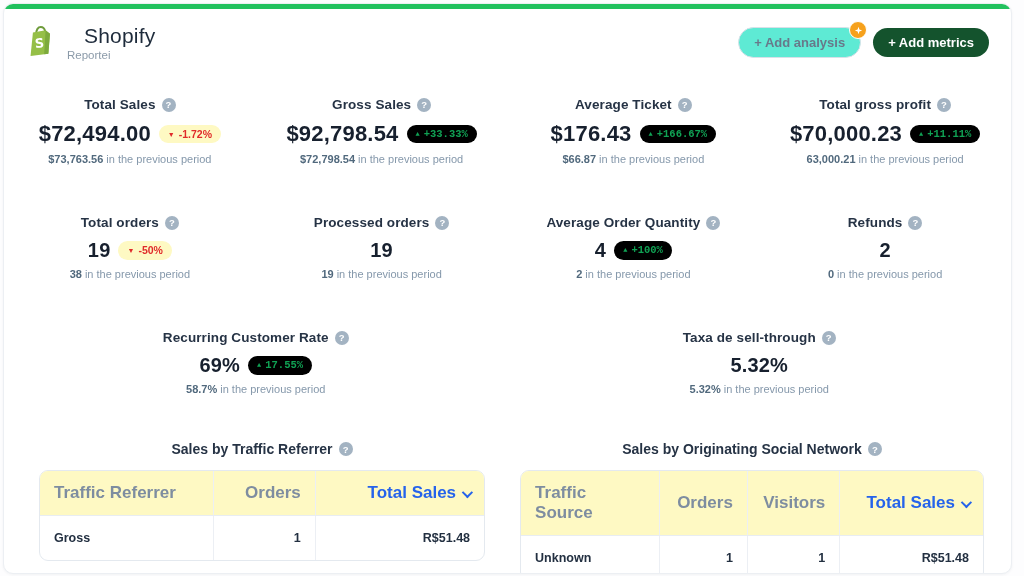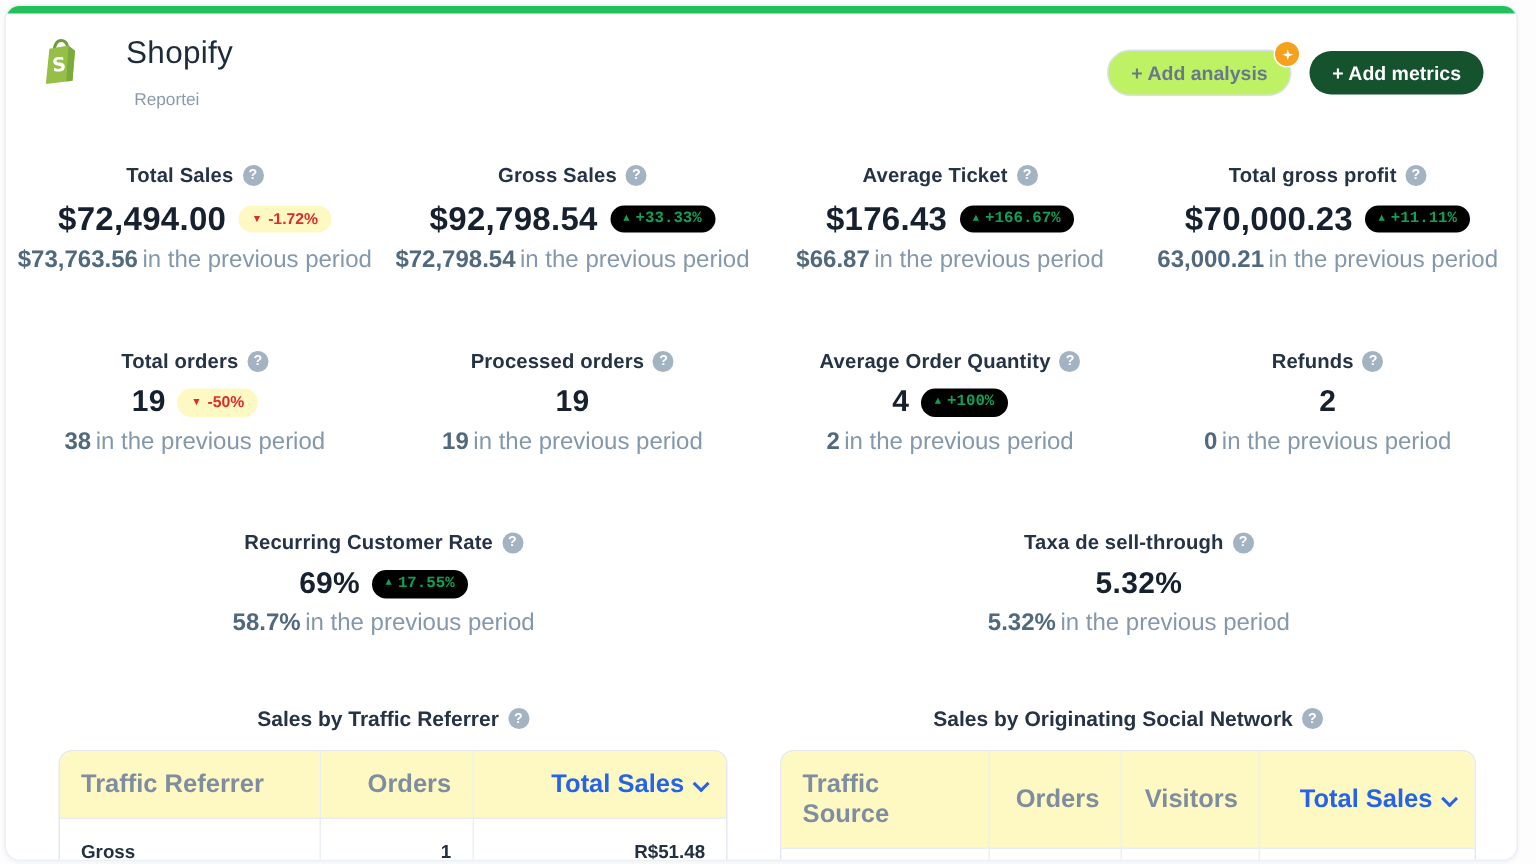--- a/index.html
+++ b/index.html
@@ -5,25 +5,25 @@
   html,body{margin:0;padding:0;width:1024px;height:576px;background:#fdfdfe;
     font-family:"Liberation Sans","DejaVu Sans",sans-serif;overflow:hidden;}
   .card{position:absolute;left:3px;top:3px;right:12px;bottom:2px;background:#fff;
     border:1px solid #eceff3;border-radius:10px;box-shadow:0 1px 3px rgba(20,40,60,.05);overflow:hidden;}
   .topbar{height:5px;background:#22c15e;}
   
   .header{display:flex;align-items:center;padding:15px 22px 0 22px;}
   .brand{display:flex;align-items:flex-start;gap:11px;}
   .brand-logo{width:30px;height:33px;margin-top:1px;}
   .brand-title{font-size:21px;font-weight:400;color:#1e2b3b;letter-spacing:.2px;margin-left:17px;}
-  .brand-sub{font-size:11.5px;color:#8b9aa9;margin-top:13px;text-align:center;}
+  .brand-sub{font-size:11.5px;color:#8b9aa9;margin-top:1px;}
   .actions{margin-left:auto;display:flex;align-items:center;gap:12px;}
   .btn{border-radius:17px;font-size:13px;font-weight:700;padding:8px 15px;cursor:pointer;
     display:inline-flex;align-items:center;line-height:1;border:none;}
-  .btn-outline{position:relative;background:#bef264;border:1px solid #d9e0e8;color:#68798a;justify-content:center;}
+  .btn-outline{position:relative;background:#5eead4;border:1px solid #d9e0e8;color:#68798a;justify-content:center;}
   .btn-primary{background:#14532d;color:#fff;}
   .sparkle-badge{position:absolute;top:-7px;right:-7px;width:16px;height:16px;border-radius:50%;
     background:#f6a11c;display:flex;align-items:center;justify-content:center;border:1.5px solid #fff;}
   .sparkle-badge svg{width:9px;height:9px;fill:#fff;}
   
   .metrics{display:grid;text-align:center;}
   .metrics-4{grid-template-columns:repeat(4,1fr);margin-top:36px;}
   .metrics-4b{grid-template-columns:repeat(4,1fr);margin-top:50px;}
   .metrics-2{grid-template-columns:repeat(2,1fr);margin-top:50px;}
   .metric-label{font-size:13.5px;font-weight:700;color:#263345;display:flex;
@@ -34,21 +34,21 @@
   .metric-value-row{margin-top:9px;display:flex;align-items:center;justify-content:center;gap:8px;}
   .metric-value{font-size:22px;font-weight:700;color:#17202e;letter-spacing:.2px;}
   .metrics-4b .metric-value,.metrics-2 .metric-value{font-size:20px;}
   .badge{display:inline-flex;align-items:center;gap:4px;font-size:10.5px;font-weight:700;
     border-radius:11px;padding:4px 9px;line-height:1;}
   .badge.up{background:#000000;color:#10a254;font-family:Liberation Mono, monospace;}
   .badge.down{background:#fef9c3;color:#e02b2b;}
   .badge .arrow{font-size:7px;line-height:1;}
   .badge.up .arrow::before{content:"▲";}
   .badge.down .arrow::before{content:"▼";}
-  .metric-sub{margin-top:6px;font-size:16px;color:#8598ab;}
+  .metric-sub{margin-top:6px;font-size:11px;color:#8598ab;}
   .metric-sub .prev{font-weight:700;color:#51697d;margin-right:3px;}
   
   .tables-row{display:grid;grid-template-columns:1fr 1.04fr;gap:35px;padding:0 27px 0 35px;margin-top:46px;}
   .table-title{font-size:14px;font-weight:700;color:#263345;text-align:center;display:flex;
     align-items:center;justify-content:center;gap:6px;}
   .table-wrap{margin-top:13px;border:1px solid #e4e9ef;border-radius:9px;overflow:hidden;background:#fff;}
   table{width:100%;border-collapse:collapse;table-layout:fixed;}
   th{background:#fef9c3;font-size:17px;font-weight:700;color:#7e8da0;text-align:right;
     padding:12px 14px;border-bottom:1px solid #e8edf2;}
   th:first-child,td:first-child{text-align:left;}

